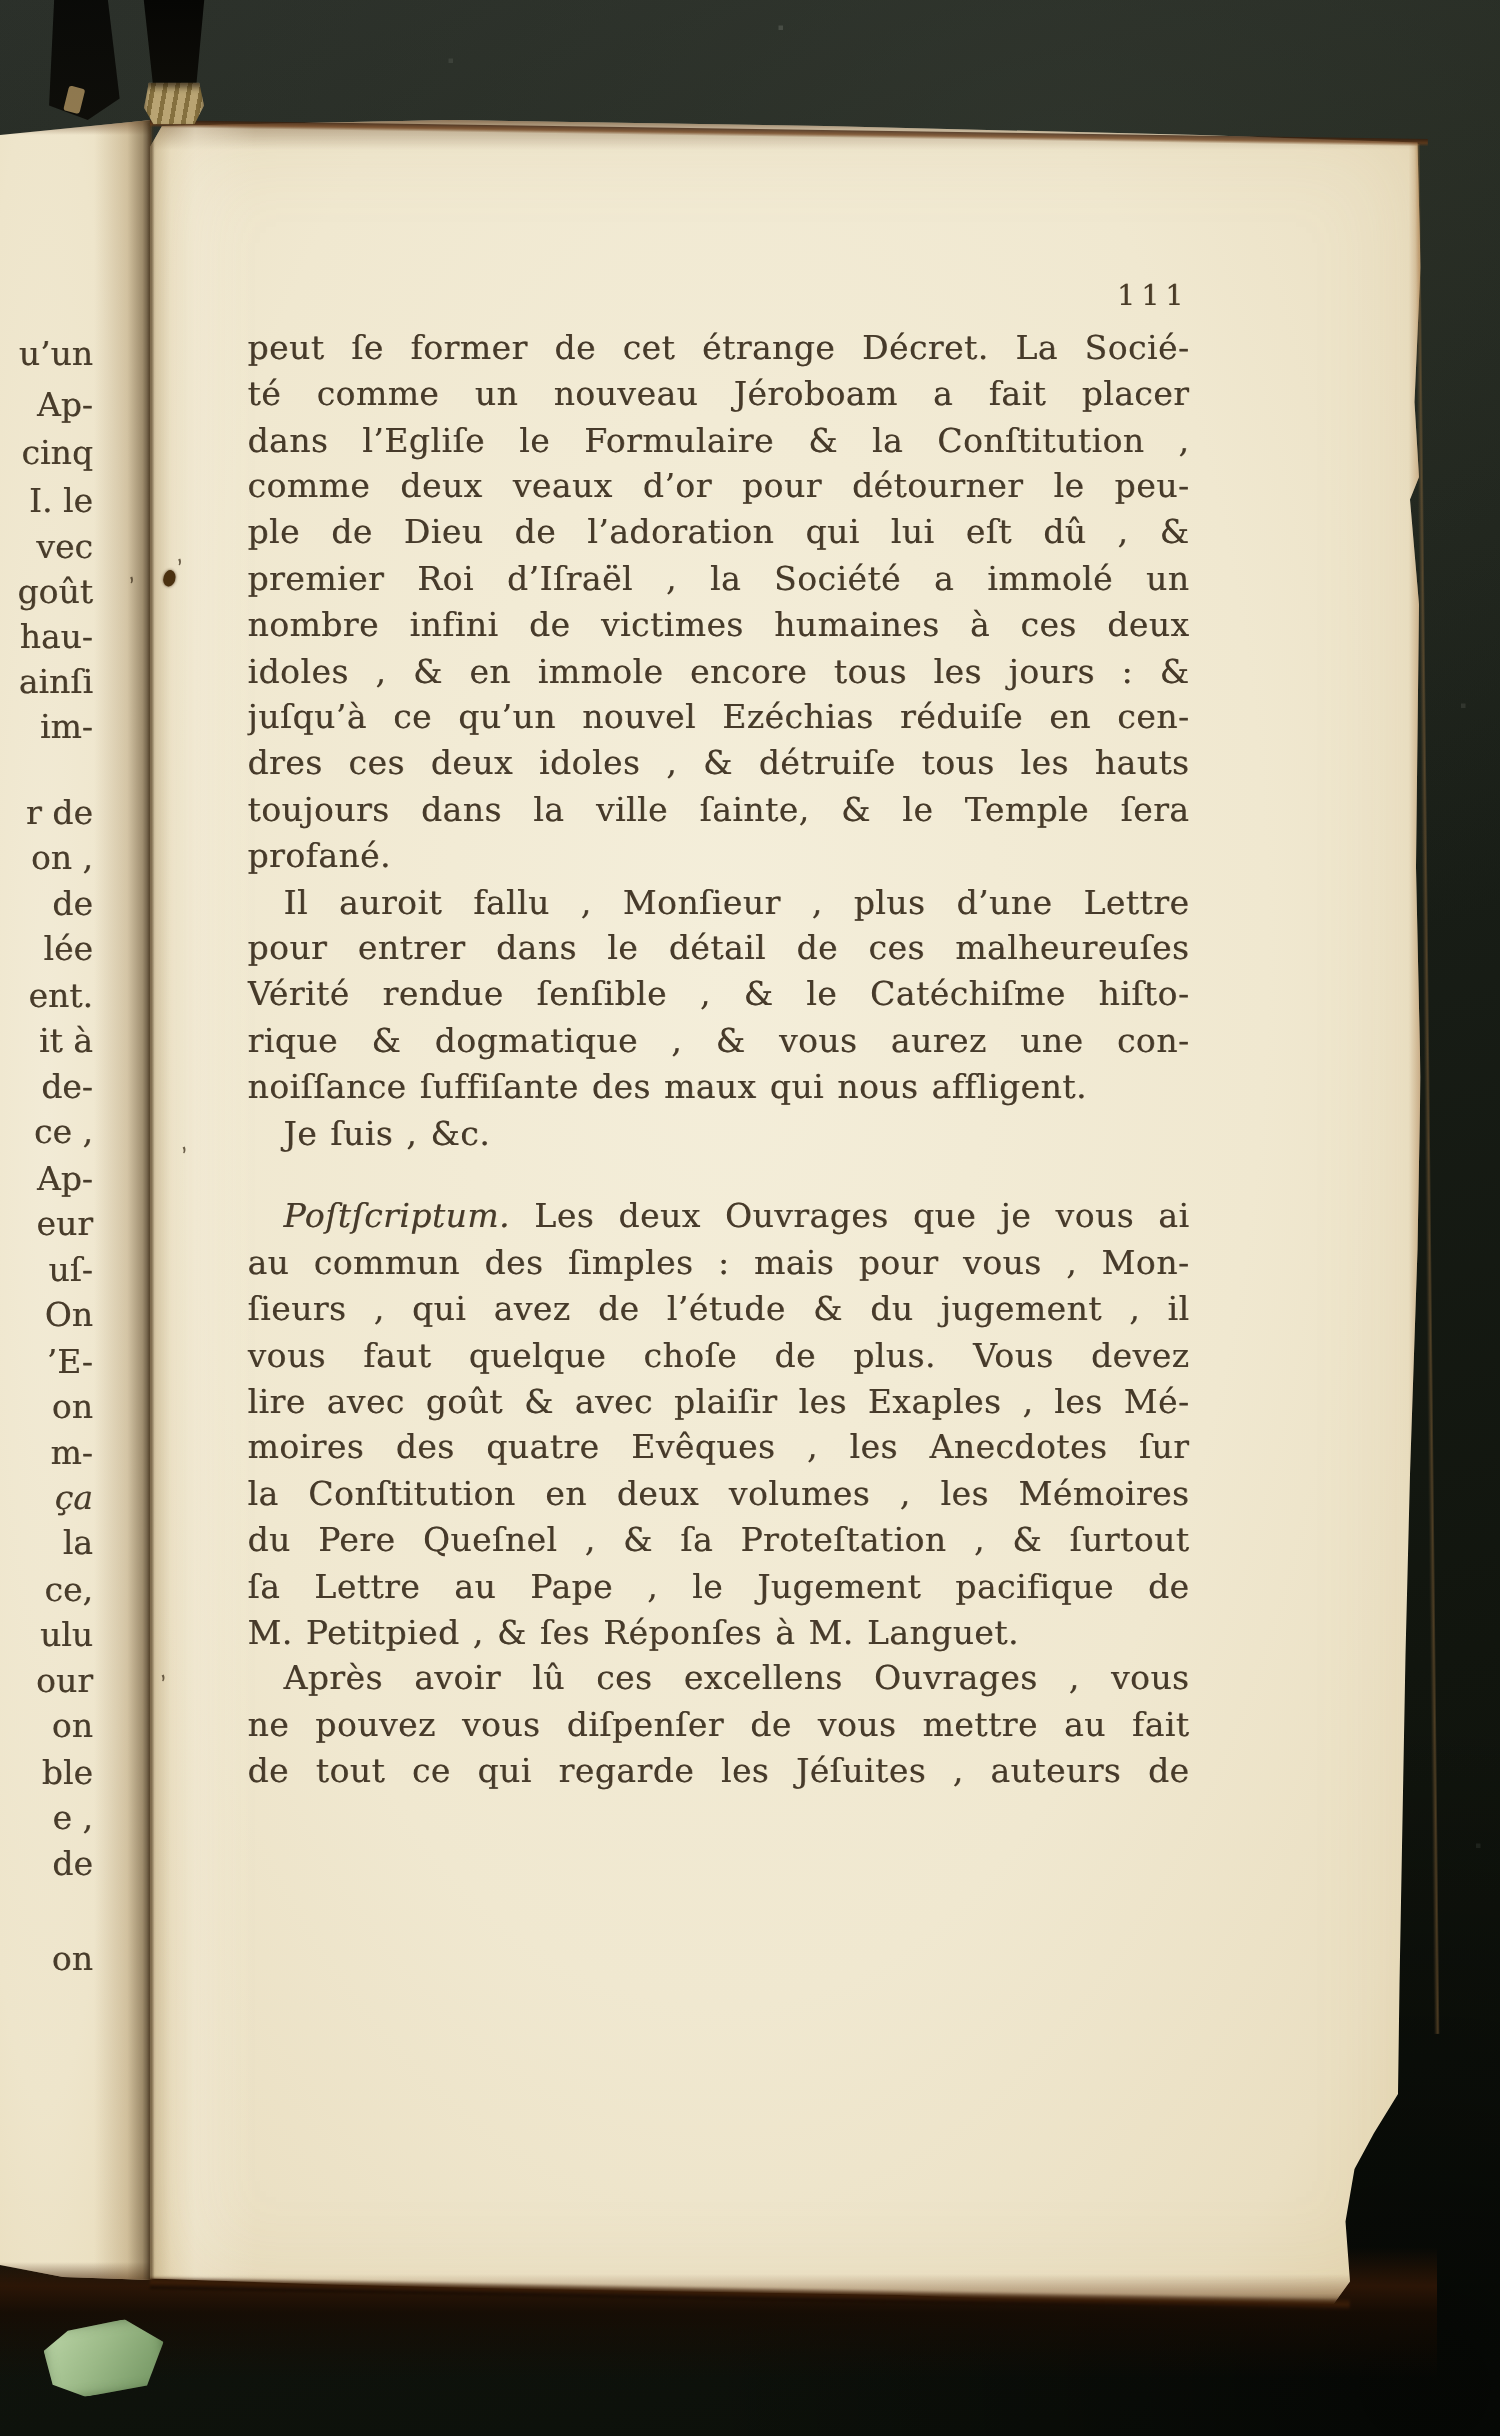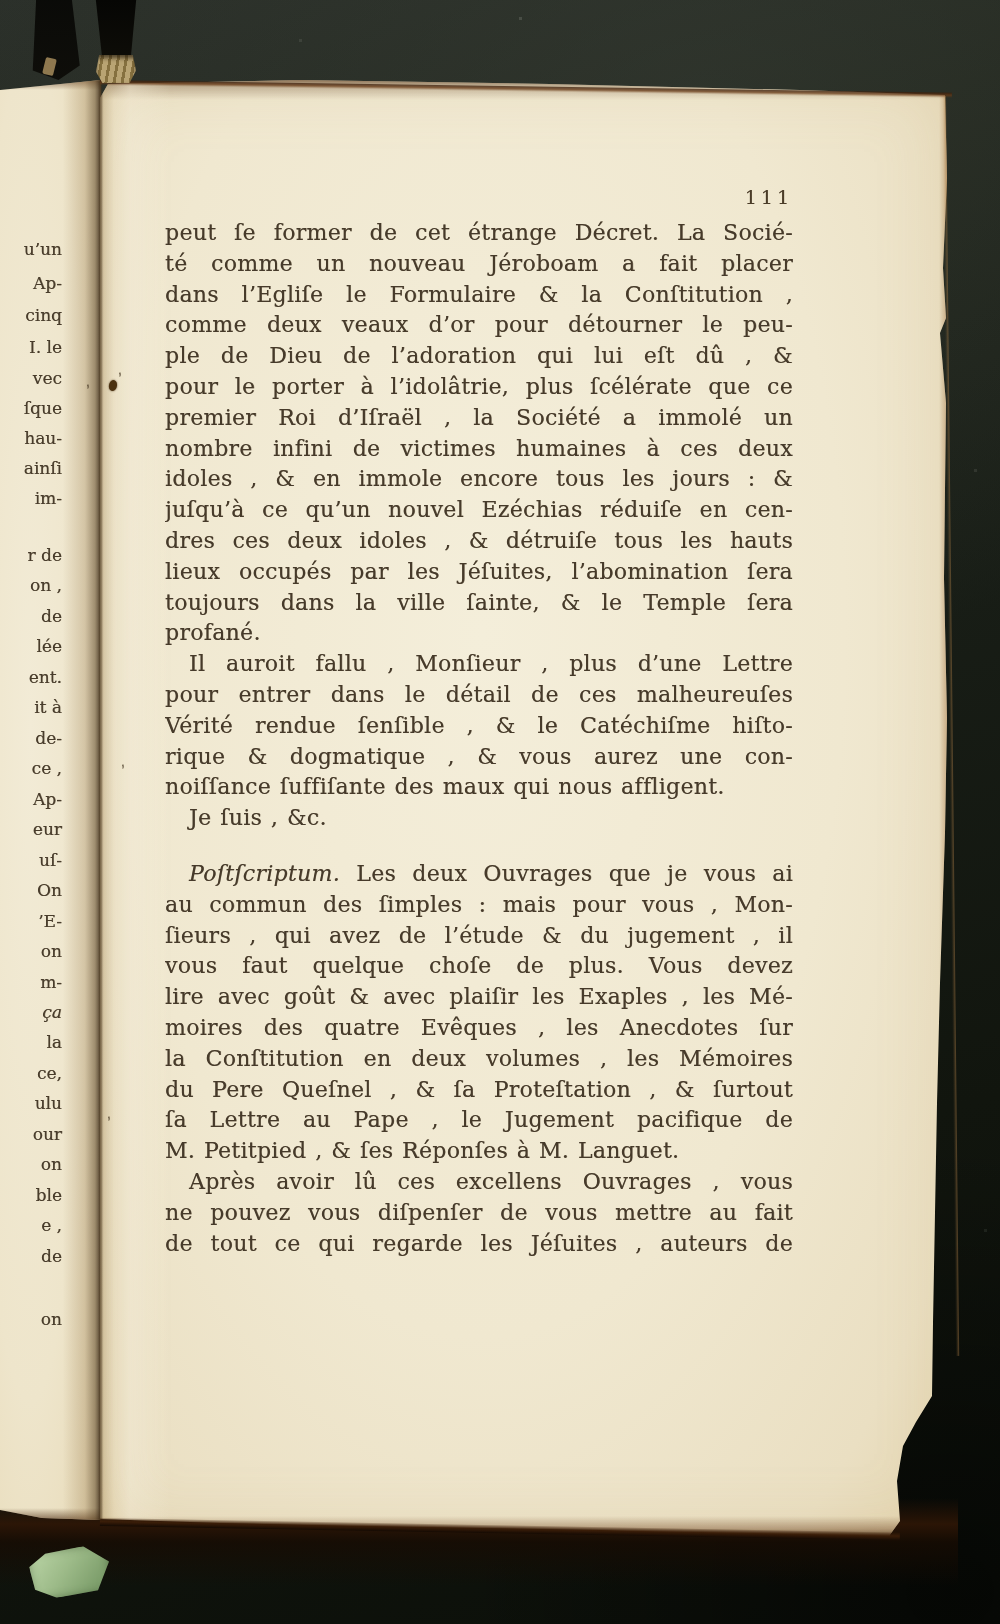--- a/index.html
+++ b/index.html
@@ -100,22 +100,22 @@
   }
   .text-block{
     position:absolute;left:165px;top:218px;width:628px;z-index:4;
     font-size:22px;line-height:30.8px;color:#463a2a;
     letter-spacing:0.3px;word-spacing:1.5px;
     text-shadow:0.3px 0.3px 0.4px rgba(70,55,35,0.55);
   }
   .line{text-align:justify;text-align-last:justify;height:30.8px;overflow:hidden;}
   .line.noJust{text-align-last:left;}
   .line.indent{text-indent:24px;}
-  .frag-layer{position:absolute;left:0;top:12px;width:63px;height:1162px;z-index:4;
-    font-size:17px;color:#483c2b;text-shadow:0.3px 0.3px 0.4px rgba(70,55,35,0.55);}
+  .frag-layer{position:absolute;left:0;top:0;width:63px;height:1162px;z-index:4;
+    font-size:22px;color:#483c2b;text-shadow:0.3px 0.3px 0.4px rgba(70,55,35,0.55);}
   .frag{position:absolute;right:1px;height:30px;line-height:30px;white-space:nowrap;}
   .mark{position:absolute;z-index:4;font-size:16px;color:#4a3c28;transform:rotate(-28deg);opacity:.8;}
   .wormhole{
     position:absolute;left:109px;top:380px;width:8px;height:11px;z-index:4;
     background:#4b3110;border-radius:50% 60% 50% 55%;transform:rotate(18deg);
     box-shadow:0 0 2px rgba(60,35,10,0.8);
   }
   .specks{position:absolute;left:0;top:0;width:1px;height:1px;z-index:1;
     box-shadow:520px 18px 0 1px rgba(200,200,190,0.18),
       702px 122px 0 1px rgba(190,195,185,0.14),
@@ -151,27 +151,25 @@
   <div class="wormhole"></div>
 
   <div class="pageno">111</div>
 
   <div class="text-block">
       <div class="line">peut ſe former de cet étrange Décret. La Socié-</div>
       <div class="line">té comme un nouveau Jéroboam a fait placer</div>
       <div class="line">dans l’Egliſe le Formulaire &amp; la Conſtitution ,</div>
       <div class="line">comme deux veaux d’or pour détourner le peu-</div>
       <div class="line">ple de Dieu de l’adoration qui lui eſt dû , &amp;</div>
-      <div class="line">pour le porter à l’idolâtrie, plus ſcélérate que ce</div>
       <div class="line">premier Roi d’Iſraël , la Société a immolé un</div>
       <div class="line">nombre infini de victimes humaines à ces deux</div>
       <div class="line">idoles , &amp; en immole encore tous les jours : &amp;</div>
       <div class="line">juſqu’à ce qu’un nouvel Ezéchias réduiſe en cen-</div>
       <div class="line">dres ces deux idoles , &amp; détruiſe tous les hauts</div>
-      <div class="line">lieux occupés par les Jéſuites, l’abomination ſera</div>
       <div class="line">toujours dans la ville ſainte, &amp; le Temple ſera</div>
       <div class="line noJust">profané.</div>
       <div class="line indent">Il auroit fallu , Monſieur , plus d’une Lettre</div>
       <div class="line">pour entrer dans le détail de ces malheureuſes</div>
       <div class="line">Vérité rendue ſenſible , &amp; le Catéchiſme hiſto-</div>
       <div class="line">rique &amp; dogmatique , &amp; vous aurez une con-</div>
       <div class="line noJust">noiſſance ſuffiſante des maux qui nous affligent.</div>
       <div class="line indent noJust">Je ſuis , &amp;c.</div>
       <div class="line indent" style="margin-top: 25px;"><i>Poſtſcriptum.</i> Les deux Ouvrages que je vous ai</div>
       <div class="line">au commun des ſimples : mais pour vous , Mon-</div>
@@ -187,21 +185,21 @@
       <div class="line">ne pouvez vous diſpenſer de vous mettre au fait</div>
       <div class="line">de tout ce qui regarde les Jéſuites , auteurs de</div>
     </div>
 
   <div class="frag-layer">
       <div class="frag" style="top: 222px;">u’un</div>
       <div class="frag" style="top: 256px;">Ap-</div>
       <div class="frag" style="top: 288px;">cinq</div>
       <div class="frag" style="top: 320px;">I. le</div>
       <div class="frag" style="top: 351px;">vec</div>
-      <div class="frag" style="top: 381px;">ſque</div>
+      <div class="frag" style="top: 381px;">goût</div>
       <div class="frag" style="top: 411px;">hau-</div>
       <div class="frag" style="top: 441px;">ainſi</div>
       <div class="frag" style="top: 471px;">im-</div>
       <div class="frag" style="top: 528px;">r de</div>
       <div class="frag" style="top: 558px; margin-left: 20px;">on ,</div>
       <div class="frag" style="top: 589px;">de</div>
       <div class="frag" style="top: 619px;">lée</div>
       <div class="frag" style="top: 650px;">ent.</div>
       <div class="frag" style="top: 680px;">it à</div>
       <div class="frag" style="top: 711px; text-align: right;">de-</div>

